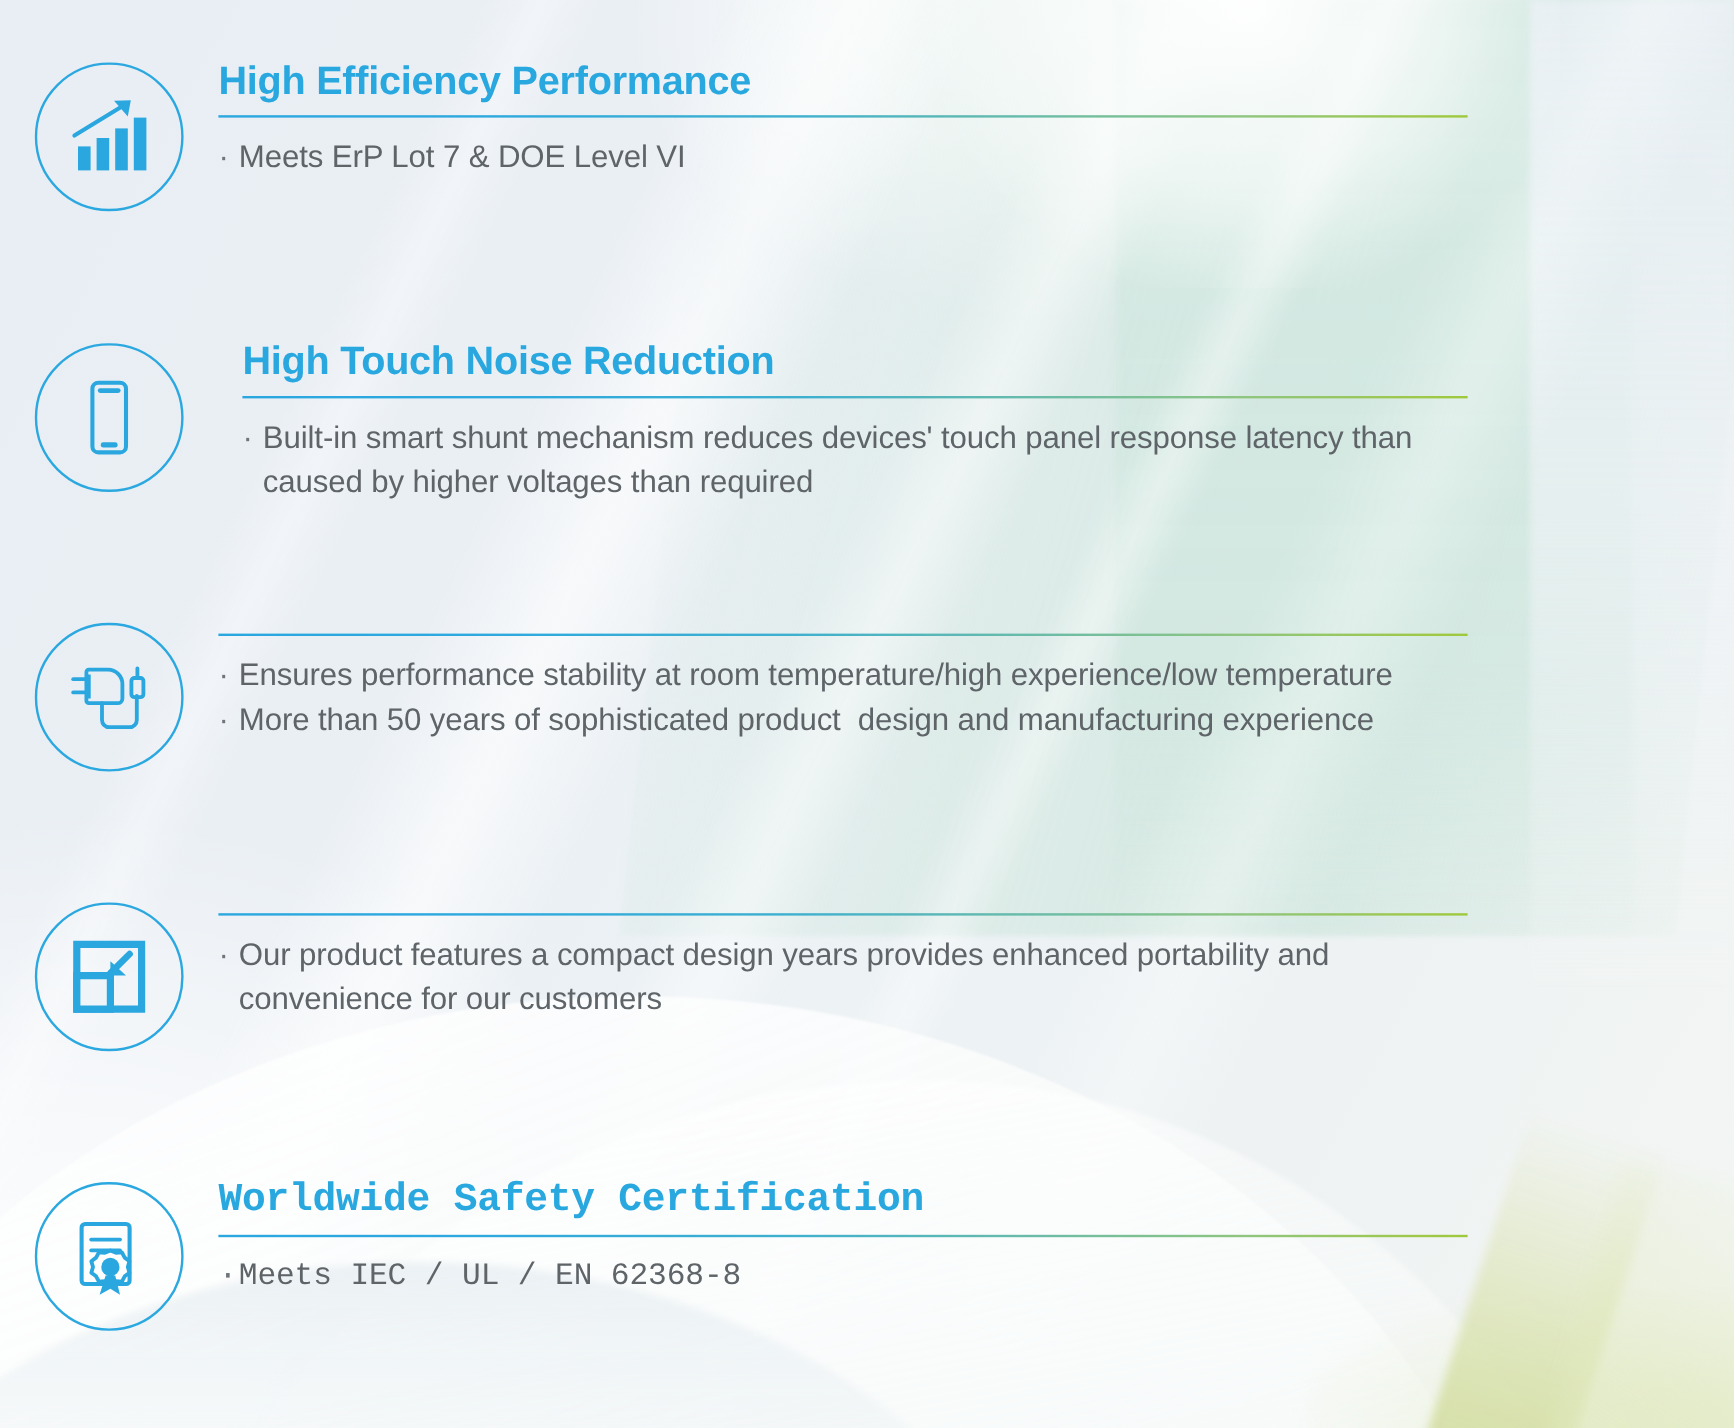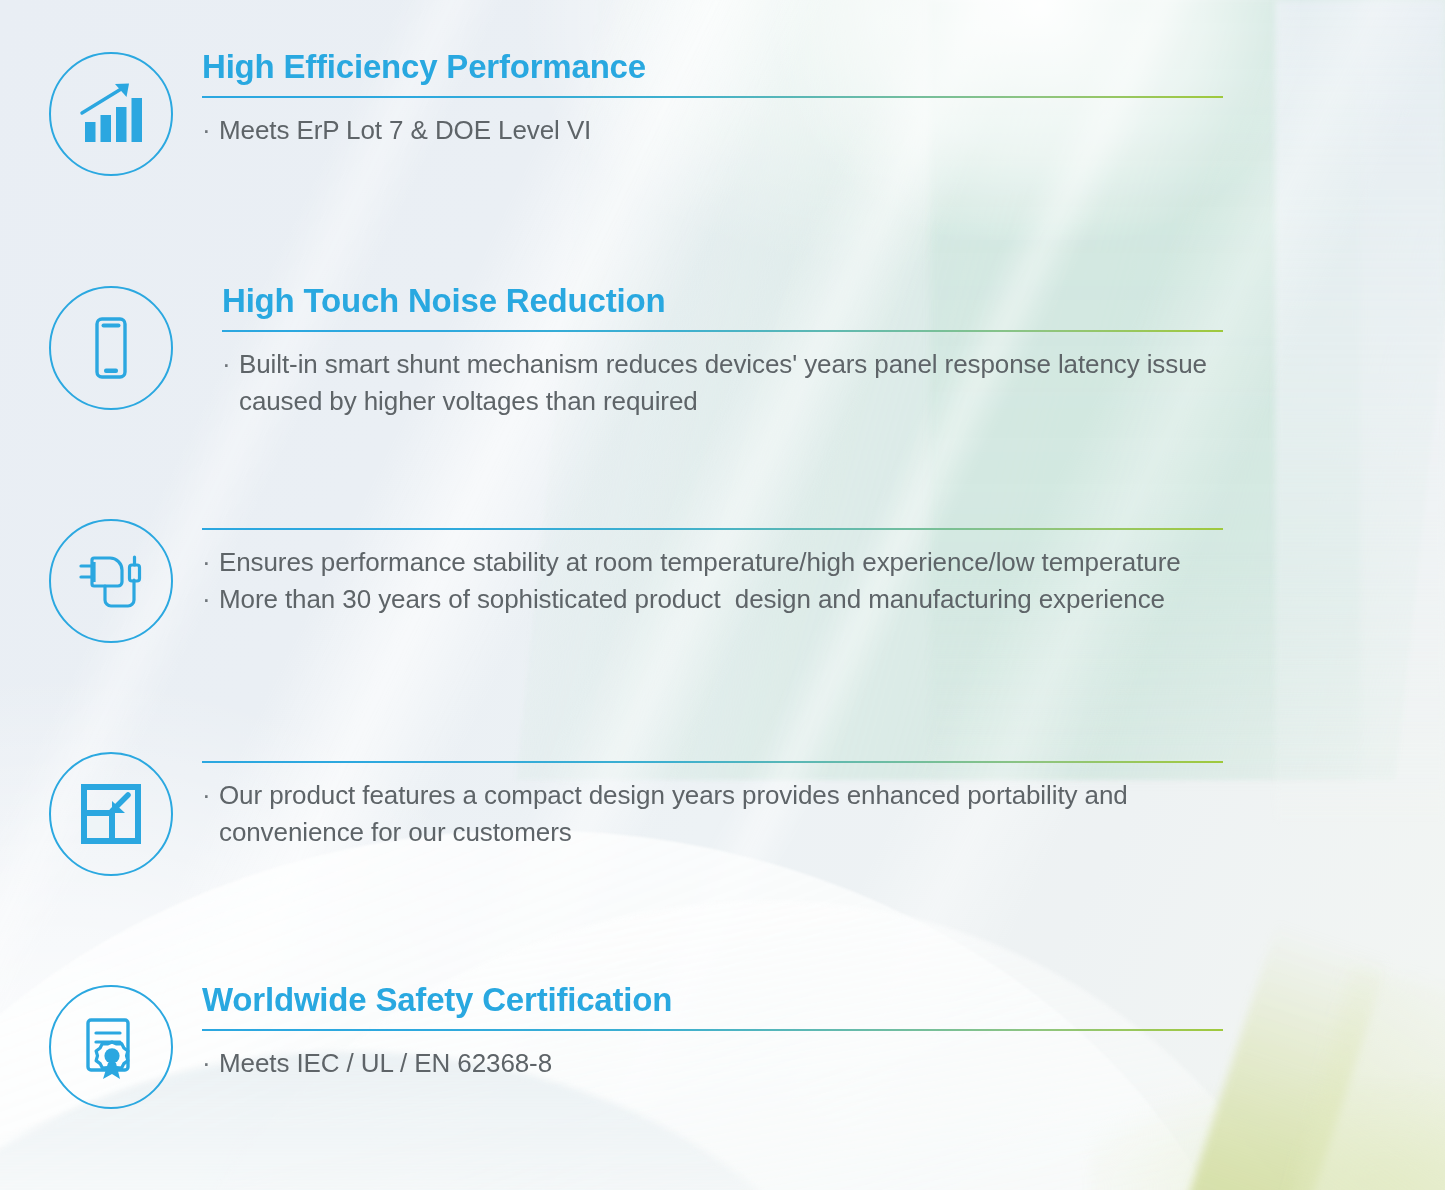--- a/index.html
+++ b/index.html
@@ -139,21 +139,20 @@
     width: 1445px;
     height: 1190px;
   }
 
   .feature {
     position: absolute;
     left: 0;
     width: 1300px;
     display: flex;
     align-items: flex-start;
-    padding-left: 20px;
   }
 
   .icon-slot {
     width: 182px;
     flex: 0 0 182px;
     display: flex;
     justify-content: center;
     padding-top: 2px;
   }
 
@@ -217,21 +216,21 @@
     line-height: 1.42;
   }
 
   .bullet-text { flex: 1 1 auto; }
 
   
   .f0 { top: 50px; }
   .f1 { top: 284px; gap: 20px; }
   .f2 { top: 517px; }
   .f3 { top: 750px; }
-  .f4 { top: 983px; }
+  .f4 { top: 983px; font-family: Liberation Mono, monospace; }
 </style>
 </head>
 <body>
 
 <div class="bg-root">
   <div class="bg-base"></div>
   <div class="bg-green-panel"></div>
   <div class="bg-green-panel2"></div>
   <div class="bg-right-col"></div>
   <div class="bg-streak streak-e"></div>
@@ -284,21 +283,21 @@
           <rect x="30" y="57.5" width="14" height="4.5" rx="2" fill="#2BA7E0"></rect>
         </svg>
       </div>
     </div>
     <div class="text-slot">
       <h2 class="feature-title">High Touch Noise Reduction</h2>
       <div class="divider"></div>
       <div class="bullets">
         <p class="bullet">
           <span class="bullet-dot">·</span>
-          <span class="bullet-text">Built-in smart shunt mechanism reduces devices' years panel response latency issue caused by higher voltages than required</span>
+          <span class="bullet-text">Built-in smart shunt mechanism reduces devices' touch panel response latency than caused by higher voltages than required</span>
         </p>
       </div>
     </div>
   </section>
 
   <section class="feature f2">
     <div class="icon-slot">
       <div class="icon-circle">
         <svg width="78" height="74" viewBox="0 0 78 74">
           <path d="M22 14 h16 a12 12 0 0 1 12 12 v12 a4 4 0 0 1 -4 4 h-24 a2 2 0 0 1 -2 -2 v-24 a2 2 0 0 1 2 -2 z" fill="none" stroke="#2BA7E0" stroke-width="3.2"></path>
@@ -313,21 +312,21 @@
     </div>
     <div class="text-slot">
       <div class="divider"></div>
       <div class="bullets">
         <p class="bullet">
           <span class="bullet-dot">·</span>
           <span class="bullet-text">Ensures performance stability at room temperature/high experience/low temperature</span>
         </p>
         <p class="bullet">
           <span class="bullet-dot">·</span>
-          <span class="bullet-text">More than 30 years of sophisticated product  design and manufacturing experience</span>
+          <span class="bullet-text">More than 50 years of sophisticated product  design and manufacturing experience</span>
         </p>
       </div>
     </div>
   </section>
 
   <section class="feature f3">
     <div class="icon-slot">
       <div class="icon-circle">
         <svg width="70" height="70" viewBox="0 0 70 70">
           <path d="M8 8 h54 v54 h-54 z" fill="none" stroke="#2BA7E0" stroke-width="6"></path>

